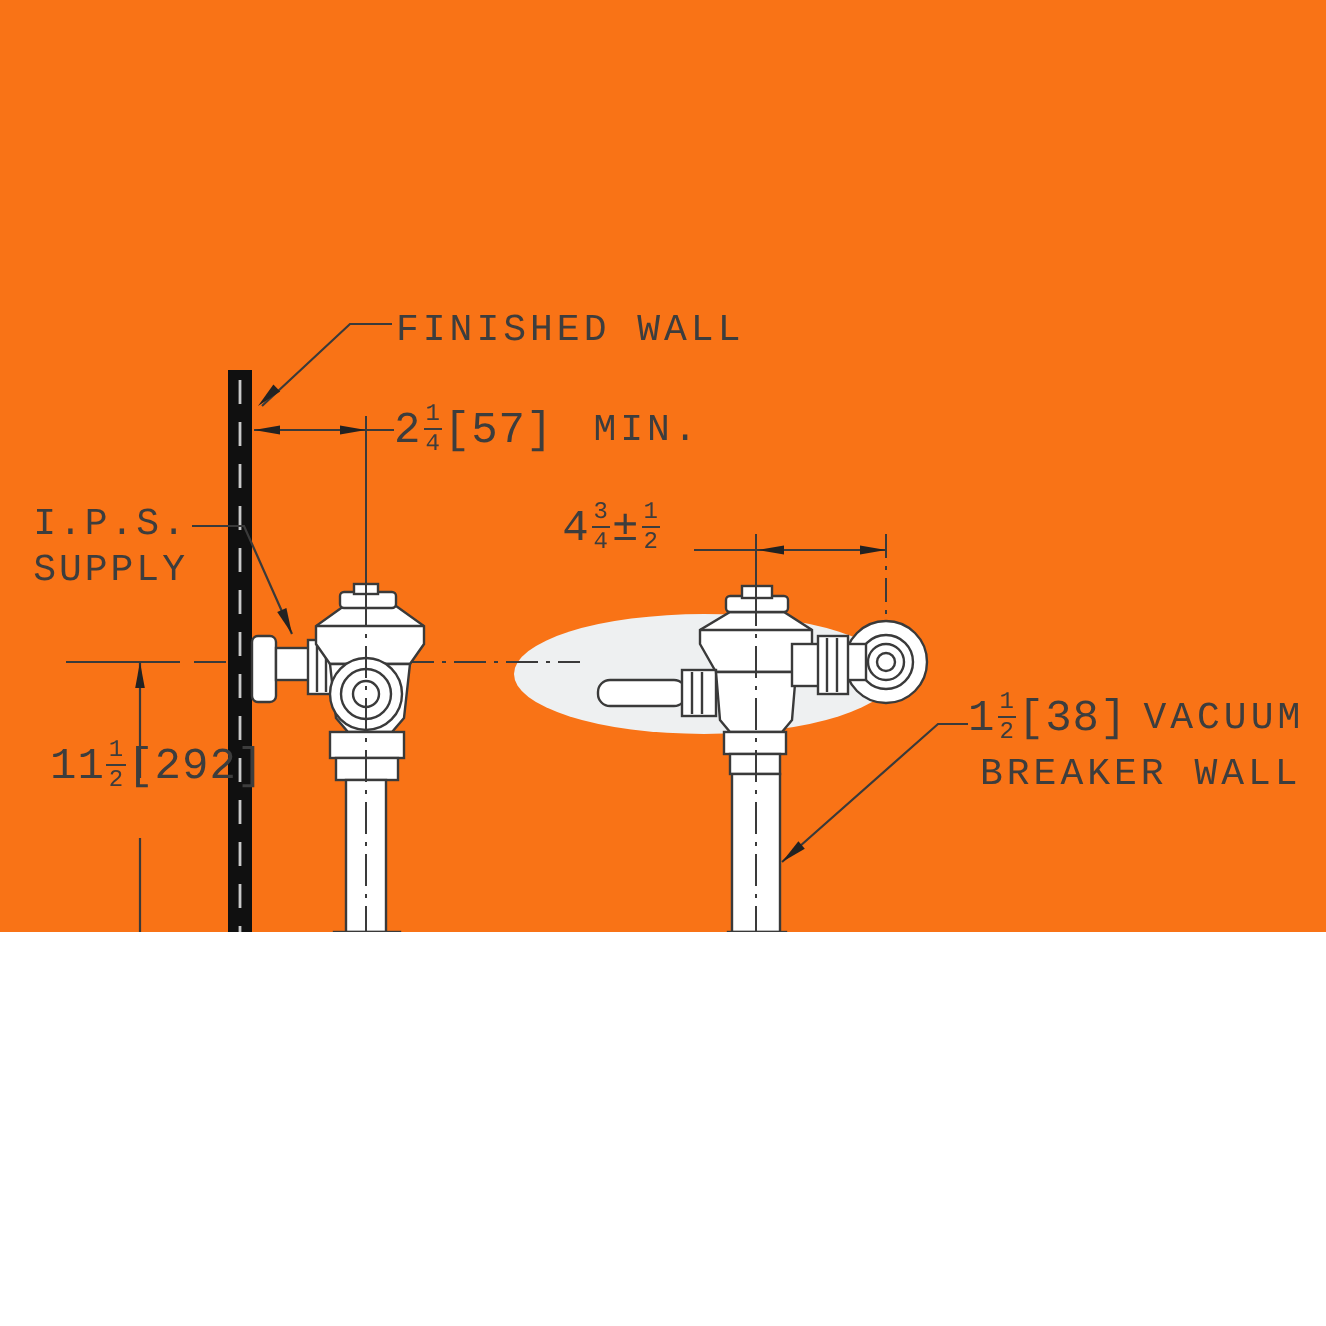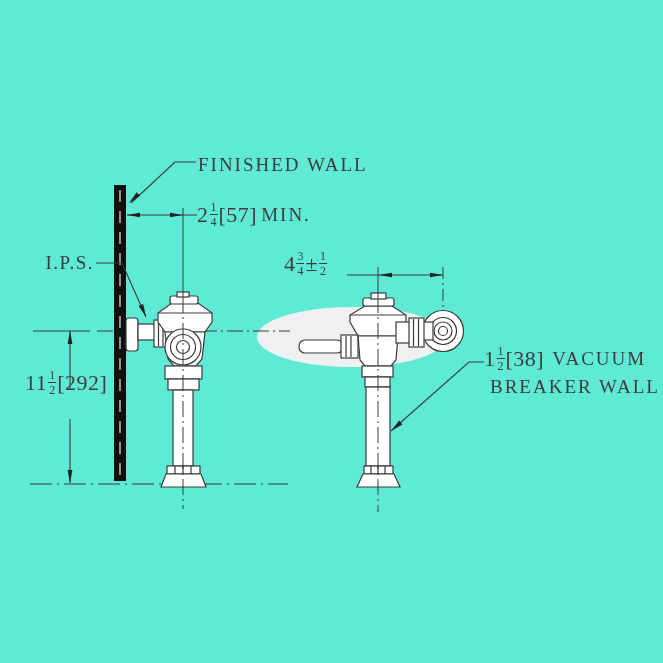--- a/index.html
+++ b/index.html
@@ -1,35 +1,35 @@
 <!DOCTYPE html>
 <html><head>
 <meta charset="utf-8">
 <style>
   html,body{margin:0;padding:0;background:#ffffff;}
-  .canvas{position:relative;width:663px;height:663px;background:#5eead4;overflow:hidden;
-          font-family:Liberation Serif, serif;}
+  .canvas{position:relative;width:663px;height:466px;background:#f97316;overflow:hidden;
+          font-family:Liberation Mono, monospace;}
   svg{position:absolute;left:0;top:0;}
   .lbl{position:absolute;font-size:19px;letter-spacing:2px;color:#3d3d3d;white-space:nowrap;}
   .lbl2{font-size:19px;letter-spacing:2px;color:#3d3d3d;white-space:nowrap;}
   .dimrow{display:flex;align-items:center;height:28px;color:#3d3d3d;white-space:nowrap;
           font-size:22px;letter-spacing:0.5px;}
   .abs{position:absolute;}
   .frac{display:inline-flex;flex-direction:column;align-items:center;font-size:12px;
         line-height:1.05;margin:0 1px;letter-spacing:0;}
   .frac .den{border-top:1px solid #3d3d3d;padding:1px 1px 0 1px;}
   .supply{position:absolute;left:14px;top:251px;width:80px;text-align:right;color:#3d3d3d;
           font-size:19px;line-height:23px;letter-spacing:1.5px;}
   .supply .supply1{font-size:20px;letter-spacing:1px;}
   .spread{position:absolute;left:260px;top:250px;width:92px;text-align:center;color:#3d3d3d;}
   .spread .dimrow{justify-content:center;}
   .spread .line2{font-size:21px;letter-spacing:0.5px;}
   .vac{position:absolute;left:484px;top:345px;color:#3d3d3d;}
   .vac .line2{margin-top:3px;padding-left:6px;}
-  .gapL{margin-left:4px;}
+  .gapL{margin-left:20px;}
   .gapS{margin-left:8px;}
 </style>
 </head>
 <body>
 
 <div class="canvas">
 
 <svg width="663" height="663" viewBox="0 0 663 663">
 
   <ellipse cx="352" cy="337" rx="95" ry="30" fill="#eef0f1"></ellipse>
@@ -149,20 +149,21 @@
   <span class="frac">
     <span class="numr">1</span>
     <span class="den">4</span>
   </span>
   <span>[57]</span>
   <span class="lbl2 gapL">MIN.</span>
 </div>
 
 <div class="supply">
   <div>I.P.S.</div>
+  <div>SUPPLY</div>
 </div>
 
 <div class="spread">
   <div class="dimrow">
     <span>4</span>
     <span class="frac">
       <span class="numr">3</span>
       <span class="den">4</span>
     </span>
     <span>±</span>

